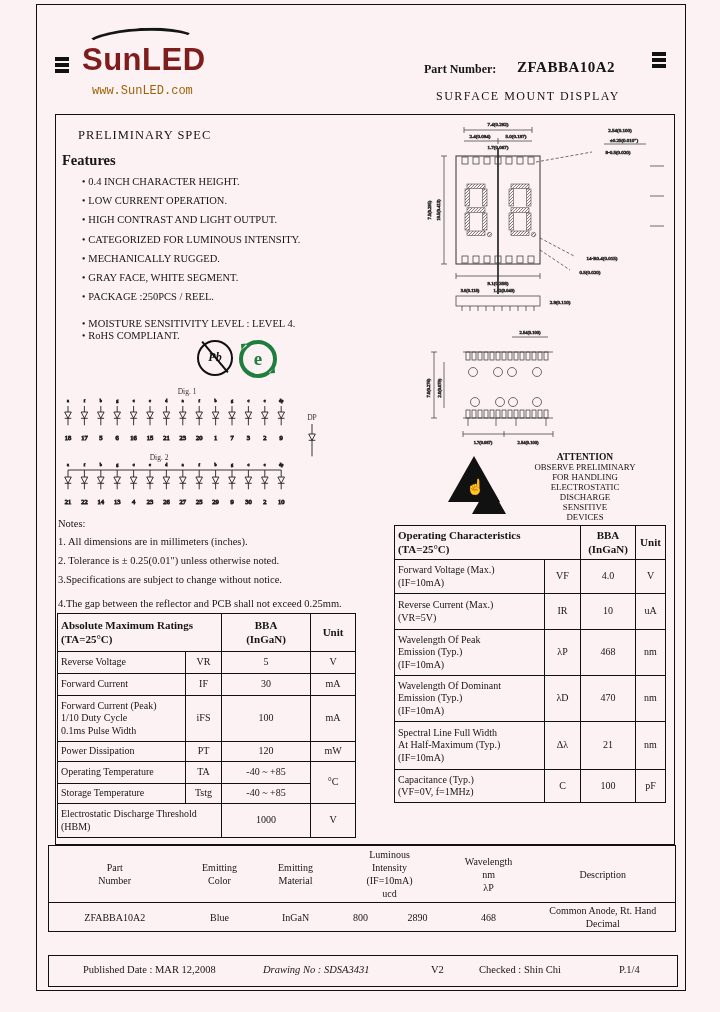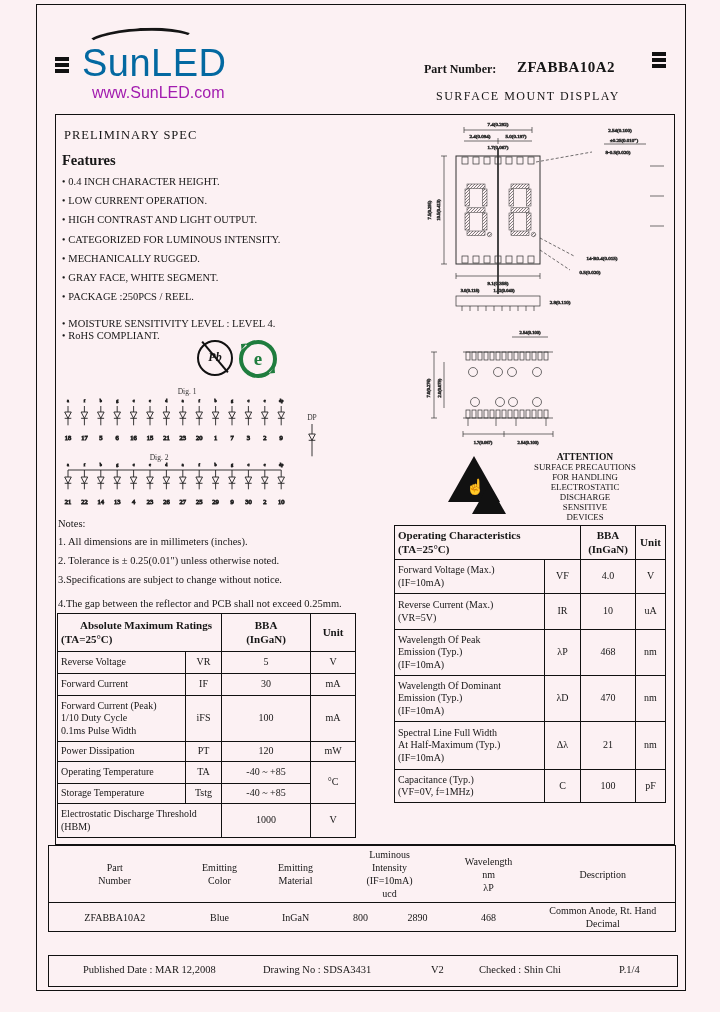--- a/index.html
+++ b/index.html
@@ -1,32 +1,32 @@
 <!DOCTYPE html>
 <html><head>
 <meta charset="utf-8">
 <style>
   html,body{margin:0;padding:0;background:#fcf1f3;}
   #page{position:relative;width:720px;height:1012px;background:#fcf1f3;
         font-family:"Liberation Serif","DejaVu Serif",serif;color:#161616;overflow:hidden;}
   .abs{position:absolute;}
   
   .regmark span{display:block;width:14px;height:3.5px;background:#111;margin-bottom:2.5px;}
-  #brand{font-family:"Liberation Sans","DejaVu Sans",sans-serif;font-weight:normal;font-size:38px;letter-spacing:0.5px;color:#0369a1;}
+  #brand{font-family:"Liberation Sans","DejaVu Sans",sans-serif;font-weight:bold;font-size:31px;letter-spacing:0.5px;color:#7f1d1d;}
   #logo-arc{width:108px;height:26px;border:3px solid transparent;border-top:3px solid #151515;border-radius:50%;transform:rotate(-3deg);}
-  #website{font-family:Liberation Sans, sans-serif;font-size:16px;color:#a21caf;}
+  #website{font-family:Liberation Mono, monospace;font-size:12px;color:#a16207;}
   #pn-label{font-weight:bold;font-size:12px;}
   #pn-value{font-weight:bold;font-size:15px;letter-spacing:0.5px;}
   #doc-title{font-size:12px;letter-spacing:1.5px;}
   
   .frame{border:1.6px solid #111;}
   
-  #prelim{font-size:12.5px;letter-spacing:1px;}
+  #prelim{font-size:12.5px;letter-spacing:1px;margin-left:14px;}
   #feat-title{font-size:14.5px;font-weight:bold;}
-  .feat{font-size:10.5px;white-space:nowrap;}
+  .feat{font-size:10.5px;white-space:nowrap;margin-left:20px;}
   .feat::before{content:"●";font-size:5.5px;vertical-align:2px;margin-right:3px;}
   
   #notes-title,.note{font-size:10.5px;}
   
   #pb-logo{width:32px;height:32px;border:2px solid #111;border-radius:50%;text-align:center;line-height:30px;font-size:12px;font-style:italic;font-weight:bold;}
   #pb-slash{width:40px;height:0;border-top:2px solid #111;transform:rotate(50deg);transform-origin:center;}
   #e-logo{width:30px;height:30px;border:4.5px solid #1f7d3e;border-radius:50%;text-align:center;line-height:29px;}
   #e-letter{font-size:19px;font-weight:bold;color:#1f7d3e;font-family:"Liberation Serif",serif;}
   .e-notch{position:absolute;width:6px;height:5px;background:#fcf1f3;}
   .e-arrow{position:absolute;width:0;height:0;border:4px solid transparent;}
@@ -266,21 +266,21 @@
       <text class="dim2" x="108" y="122">2.54(0.100)</text>
     </g>
   </svg>
 
   <div class="abs" style="left:424px;top:450px;width:246px;height:78px;">
     <div class="abs tri" style="left:24px;top:6px;"></div>
     <div class="abs" id="hand" style="left:42px;top:28px;">☝</div>
     <div class="abs tri2" style="left:48px;top:34px;"></div>
     <div class="abs" style="left:86px;top:2px;width:150px;">
       <div class="esd-line first">ATTENTION</div>
-      <div class="esd-line">SURFACE PRECAUTIONS</div>
+      <div class="esd-line">OBSERVE PRELIMINARY</div>
       <div class="esd-line">FOR HANDLING</div>
       <div class="esd-line">ELECTROSTATIC</div>
       <div class="esd-line">DISCHARGE</div>
       <div class="esd-line">SENSITIVE</div>
       <div class="esd-line">DEVICES</div>
     </div>
   </div>
 
   <svg class="abs" id="circuit-svg" style="left:55px;top:382px;" width="340" height="132" viewBox="0 0 340 132">
     <text class="diglab" x="132" y="12">Dig. 1</text>
@@ -471,21 +471,21 @@
 
   <table class="abs spec-table" style="left:57px;top:613px;width:298px;">
     <colgroup>
         <col style="width:128px">
         <col style="width:36px">
         <col style="width:89px">
         <col style="width:45px">
       </colgroup>
     <tbody>
         <tr style="height:38px">
-      <td class="hd" colspan="2"><span style="display:block;margin-left:19px;">Absolute Maximum Ratings</span><span>(TA=25°C)</span></td>
+      <td class="hd" colspan="2"><span style="display:block;">Absolute Maximum Ratings</span><span>(TA=25°C)</span></td>
       <td class="hc">BBA
 (InGaN)</td>
       <td class="hc">Unit</td>
     </tr>
     <tr style="height:22px">
           <td class="pl">Reverse Voltage</td>
           <td>VR</td>
           <td>5</td>
           <td>V</td>
         </tr>
@@ -625,19 +625,19 @@
       <td>800</td>
       <td>2890</td>
       <td>468</td>
       <td>Common Anode, Rt. Hand Decimal</td>
     </tr>
   </tbody>
     </table>
 
   <div class="abs frame" id="footer-box" style="left:48px;top:955px;width:628px;">
     <span style="left:34px;">Published Date : MAR 12,2008</span>
-    <span style="left:214px;">Drawing No : SDSA3431</span>
+    <span style="left:214px;font-style:italic;">Drawing No : SDSA3431</span>
     <span style="left:382px;">V2</span>
     <span style="left:430px;">Checked : Shin Chi</span>
     <span style="left:570px;">P.1/4</span>
   </div>
 
 </div>
 
 </body></html>

